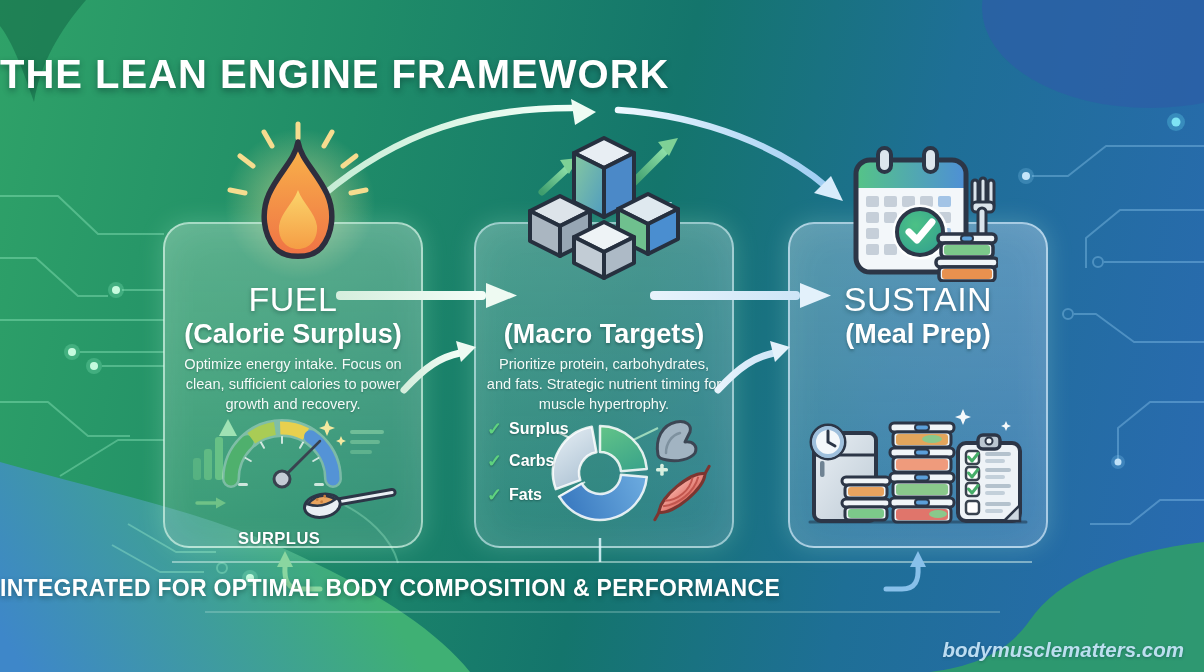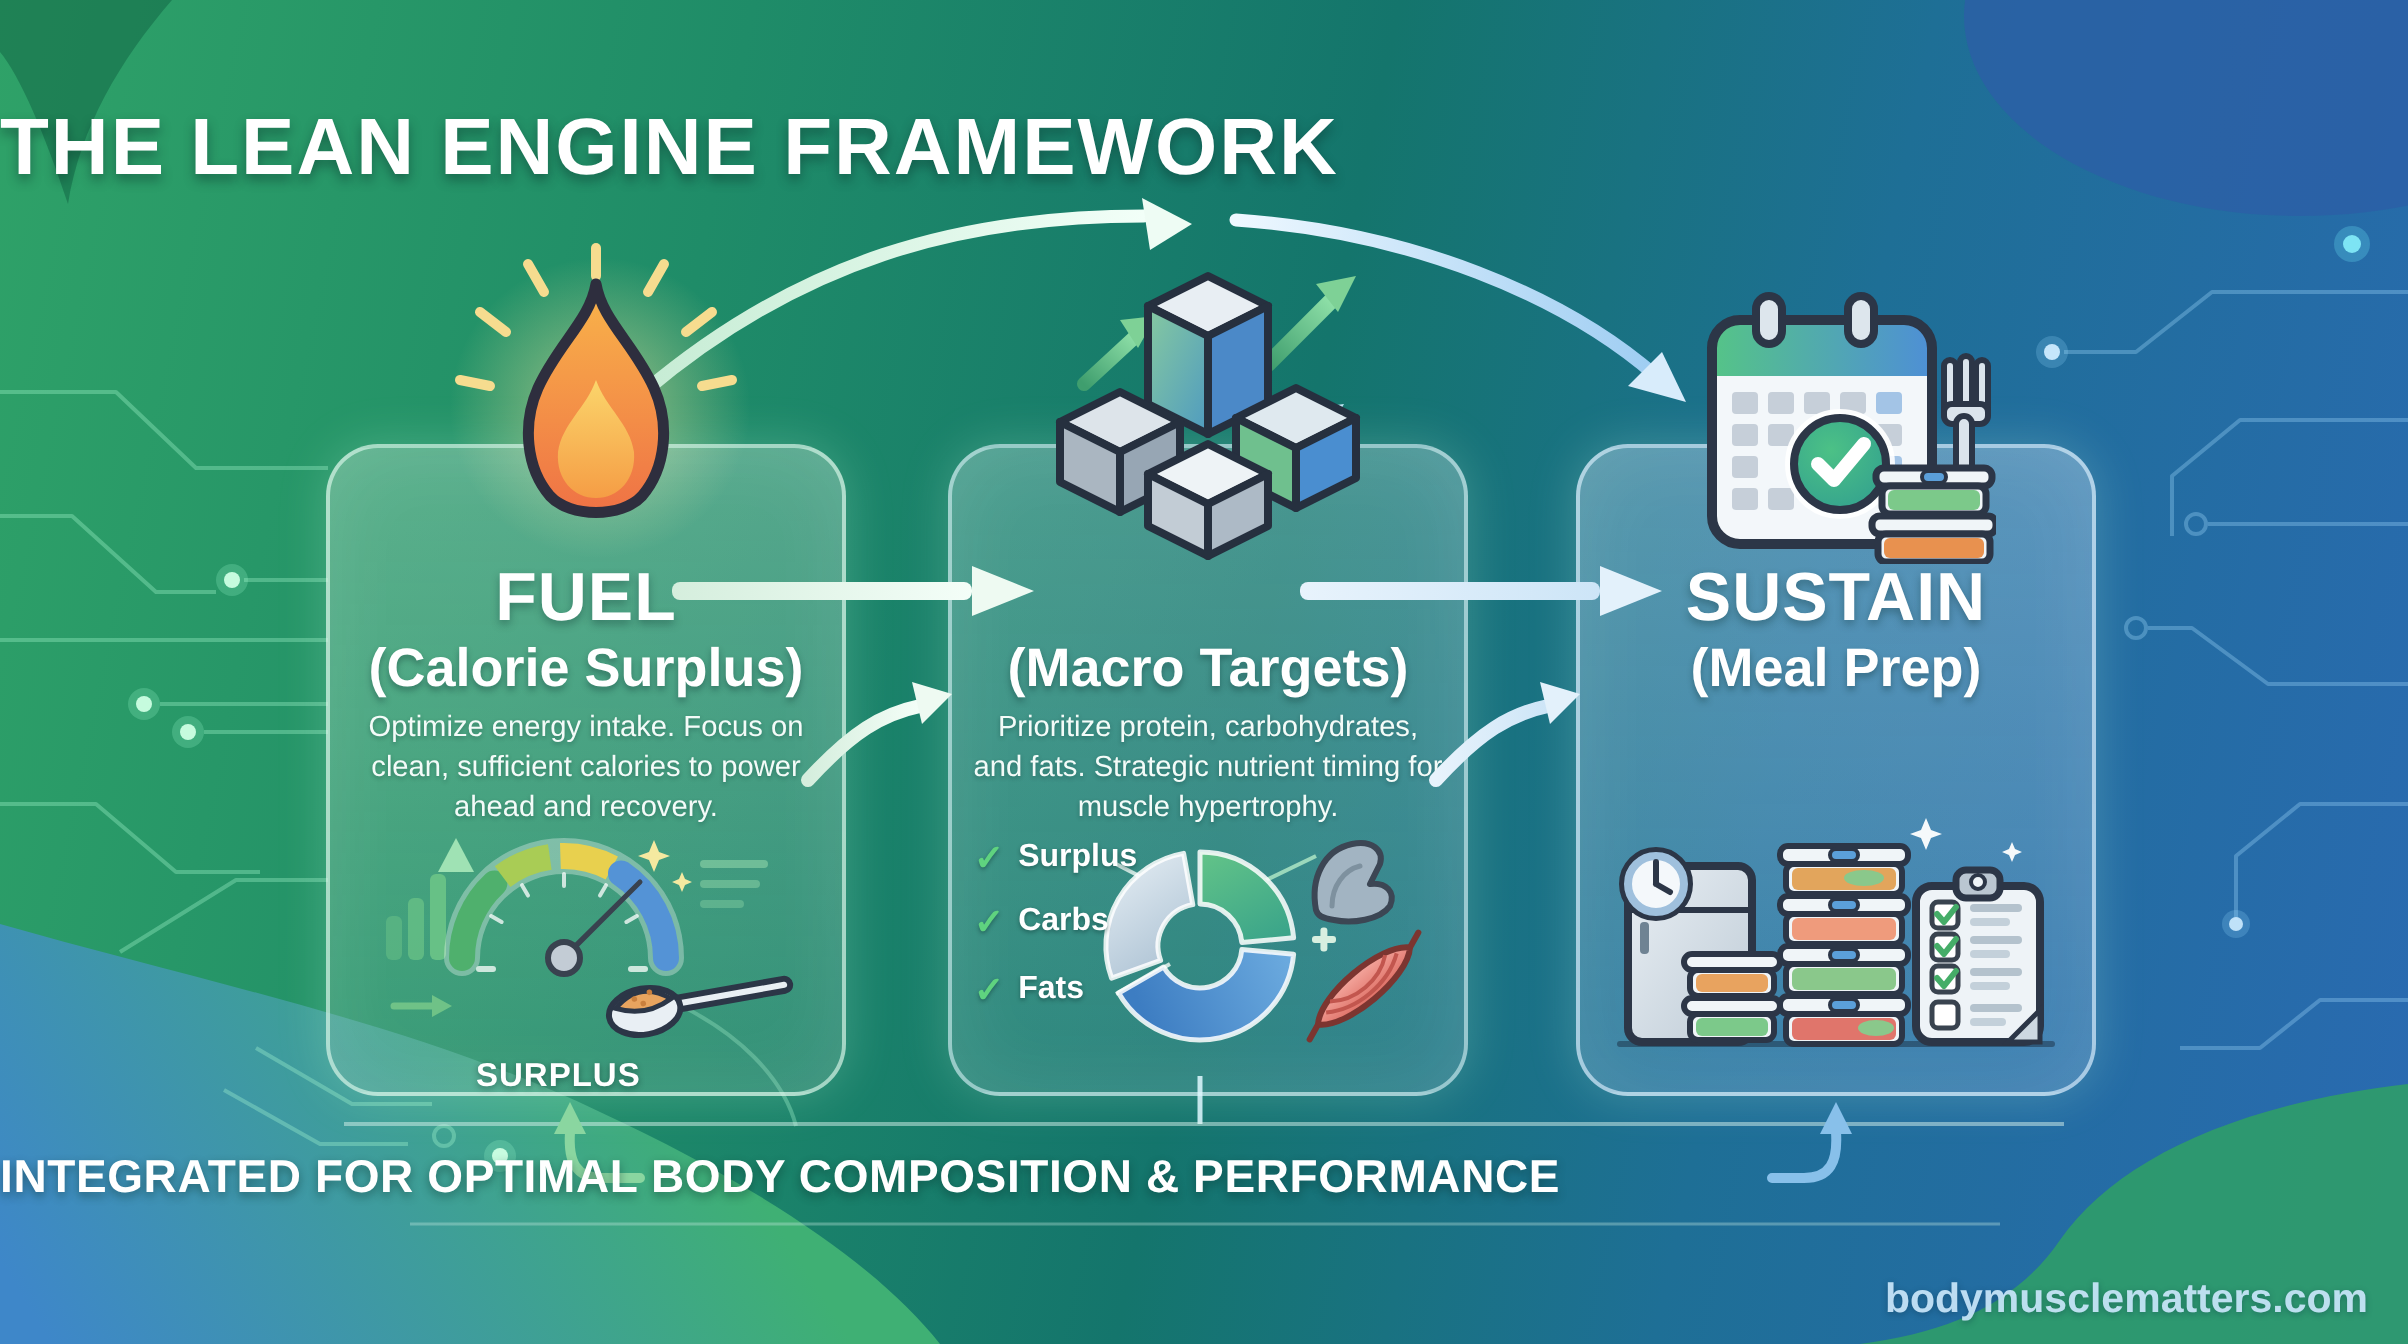--- a/index.html
+++ b/index.html
@@ -8,32 +8,32 @@
   .stage{position:absolute;inset:0;width:1204px;height:672px;
     background:linear-gradient(102deg,#2fa268 0%,#1f8c68 28%,#14756c 52%,#1e6f96 72%,#2a6ab2 100%);}
   svg{position:absolute;pointer-events:none;}
   #bg-svg{left:0;top:0;z-index:1;}
   .card{position:absolute;top:222px;width:256px;height:322px;border-radius:26px;z-index:3;
     border:2px solid rgba(225,250,238,.65);
     box-shadow:0 0 24px rgba(200,255,225,.22), inset 0 0 40px rgba(255,255,255,.10);}
   .card.fuel{left:163px;background:linear-gradient(180deg,rgba(198,232,212,.34),rgba(142,196,172,.22));}
   .card.build{left:474px;background:linear-gradient(180deg,rgba(188,224,224,.32),rgba(138,190,196,.22));border-color:rgba(220,245,248,.6);}
   .card.sustain{left:788px;background:linear-gradient(180deg,rgba(196,222,244,.36),rgba(148,190,226,.25));border-color:rgba(225,242,255,.65);}
-  .card-title{position:absolute;top:56px;left:0;right:0;text-align:center;font-size:34px;font-weight:700;
+  .card-title{position:absolute;top:56px;left:0;right:0;text-align:center;font-size:34px;font-weight:400;
     color:#fff;letter-spacing:.5px;text-shadow:0 2px 4px rgba(8,40,40,.35);}
   .card-sub{position:absolute;top:95px;left:0;right:0;text-align:center;font-size:27px;font-weight:700;
     color:#fff;text-shadow:0 2px 3px rgba(8,40,40,.35);}
   .card-body{position:absolute;top:131px;left:9px;right:9px;text-align:center;font-size:14.6px;font-weight:500;
     line-height:1.36;color:#f3fbf8;text-shadow:0 1px 2px rgba(8,40,40,.32);}
   #page-title{position:absolute;top:52px;left:0;right:0;z-index:6;
     font-size:40px;font-weight:800;letter-spacing:1px;color:#fff;text-shadow:0 3px 6px rgba(8,45,40,.45);}
   #banner-text{position:absolute;top:575px;left:0;right:0;z-index:6;
     font-size:23px;font-weight:700;letter-spacing:.3px;color:#ffffff;text-shadow:0 2px 5px rgba(8,45,40,.45);}
   #watermark{position:absolute;right:20px;bottom:10px;z-index:6;font-size:20.5px;font-weight:600;
-    color:rgba(202,231,251,.92);text-shadow:0 1px 3px rgba(10,40,60,.35);}
+    color:rgba(202,231,251,.92);text-shadow:0 1px 3px rgba(10,40,60,.35);font-style:italic;}
   .flame-glow{position:absolute;left:224px;top:128px;width:152px;height:152px;border-radius:50%;z-index:2;
     background:radial-gradient(circle,rgba(252,236,160,.55),rgba(252,236,160,0) 70%);}
   #fg-svg{left:0;top:0;z-index:4;}
   .icon-svg{z-index:5;}
   .legend-row{position:absolute;left:487px;display:flex;gap:7px;align-items:center;z-index:6;
     font-size:16px;font-weight:700;color:#fff;text-shadow:0 1px 2px rgba(0,30,30,.4);}
   .legend-check{color:#5fd37f;font-size:18px;font-weight:800;line-height:1;}
   #surplus-label{position:absolute;left:238px;top:493px;z-index:6;font-size:16.5px;font-weight:800;
     letter-spacing:.5px;color:#fff;text-shadow:0 1px 3px rgba(0,30,30,.45);margin-top:36px;}
 </style>
@@ -97,21 +97,21 @@
     <circle cx="1176" cy="122" r="9" fill="rgba(110,235,250,.25)"></circle>
       <circle cx="1176" cy="122" r="4.5" fill="#7de4f4"></circle>
   </g>
 </svg>
 
 <div class="flame-glow"></div>
 
 <div class="card fuel">
   <div class="card-title">FUEL</div>
   <div class="card-sub">(Calorie Surplus)</div>
-  <div class="card-body">Optimize energy intake. Focus on clean, sufficient calories to power ahead and recovery.</div>
+  <div class="card-body">Optimize energy intake. Focus on clean, sufficient calories to power growth and recovery.</div>
 </div>
 <div class="card build">
   <div class="card-sub">(Macro Targets)</div>
   <div class="card-body">Prioritize protein, carbohydrates, and fats. Strategic nutrient timing for muscle hypertrophy.</div>
 </div>
 <div class="card sustain">
   <div class="card-title">SUSTAIN</div>
   <div class="card-sub">(Meal Prep)</div>
 </div>
 

